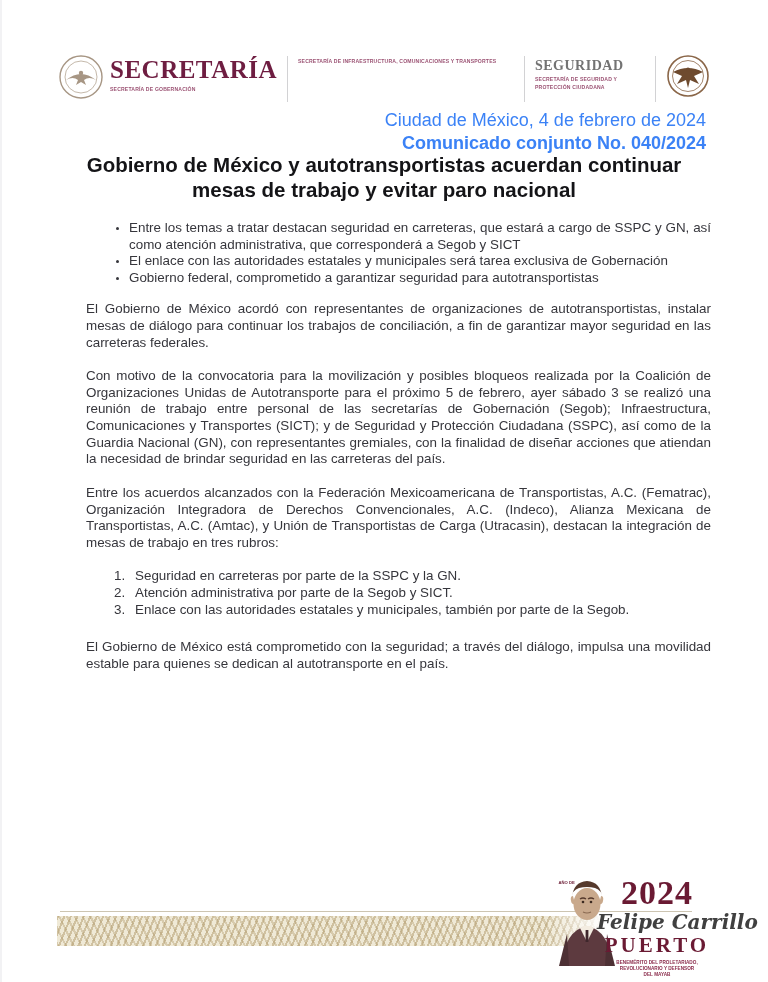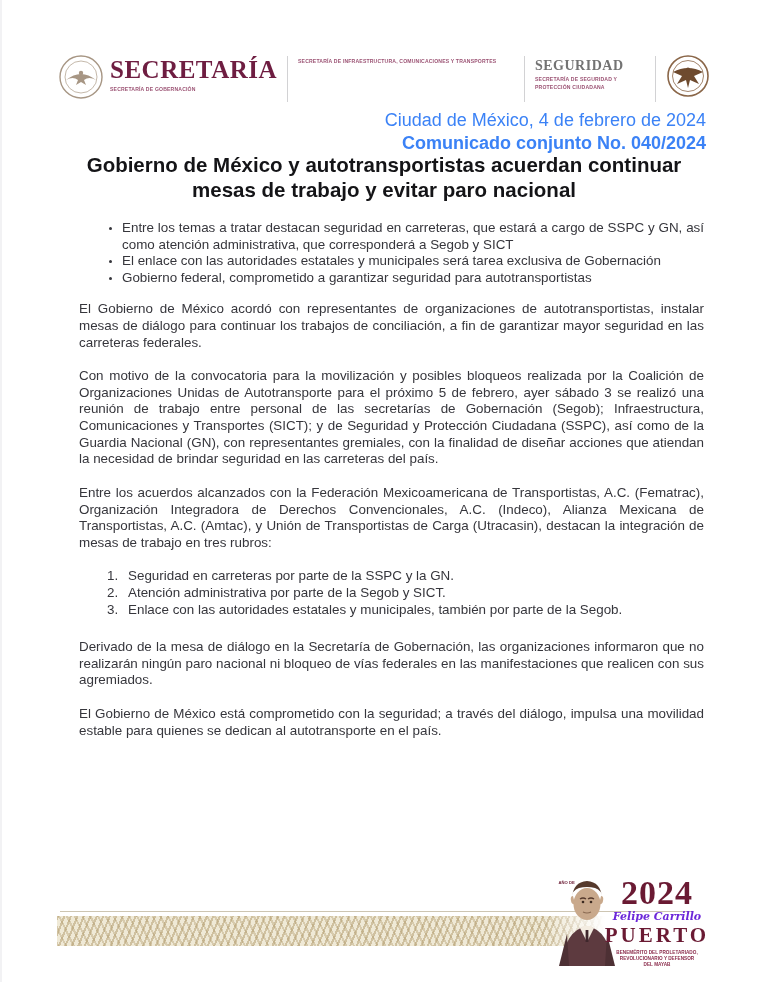--- a/index.html
+++ b/index.html
@@ -26,21 +26,21 @@
   
   .dateblock { position:absolute; top:109px; right:62px; text-align:right;
                font-size:18px; line-height:1.26; color:#3b82f6; }
   .dateblock .bold { font-weight:700; }
 
   
   .title { position:absolute; top:152px; left:68px; width:632px; text-align:center;
            font-weight:700; font-size:20.5px; line-height:1.23; color:#141417; }
 
   
-  .main { position:absolute; top:220px; left:75px; width:629px;
+  .main { position:absolute; top:220px; left:82px; width:629px;
           font-size:13.4px; line-height:1.24; color:#36363c; text-align:justify; }
   .main ul { margin:0 0 15px 0; padding-left:47px; }
   .main ul li { margin:0; }
   .main ul li::marker { font-size:10px; color:#36363c; }
   .main ol { margin:0 0 21px 0; padding-left:47px; }
   .main ol li { margin:0; padding-left:6px; }
   .main p { margin:0 0 17px 4px; }
   .closing { text-align:center; margin-top:25px; letter-spacing:.5px; color:#333; }
 
   
@@ -54,21 +54,21 @@
   .footer-strip::after { content:""; position:absolute; right:0; top:0; bottom:0; width:60px;
     background:linear-gradient(to right, rgba(255,255,255,0), #ffffff); }
   .emblem { position:absolute; left:547px; top:870px; width:170px; height:100px; }
   .portrait { position:absolute; left:0; top:4px; }
   .emblem-text { position:absolute; left:50px; top:6px; width:120px; text-align:center; }
   .year-prefix { position:absolute; left:8px; top:10px; font-size:6px; font-weight:700; color:#6a1a33;
                  transform:scale(.7); }
   .year { font-family:"Liberation Serif", serif; font-weight:700; font-size:34px; line-height:1;
           color:#6a1a33; letter-spacing:1px; }
   .script-name { font-family:"DejaVu Serif", serif; font-style:italic; font-weight:700;
-                 font-size:11px; line-height:1.1; color:#6d28d9; margin-top:1px; white-space:nowrap; }
+                 font-size:20px; line-height:1.1; color:#404040; margin-top:1px; white-space:nowrap; }
   .caps-name { font-family:"Liberation Serif", serif; font-weight:700; font-size:21px; line-height:1;
                letter-spacing:3px; color:#6a1a33; margin-top:2px; }
   .caption { font-size:6px; font-weight:700; color:#8a2a4a; line-height:1.35; margin-top:3px;
              transform:scale(.78); transform-origin:center top; }
 </style>
 </head>
 <body>
 
 <div class="page">
 
@@ -129,21 +129,20 @@
     <p>El Gobierno de México acordó con representantes de organizaciones de autotransportistas, instalar mesas de diálogo para continuar los trabajos de conciliación, a fin de garantizar mayor seguridad en las carreteras federales.</p>
     <p>Con motivo de la convocatoria para la movilización y posibles bloqueos realizada por la Coalición de Organizaciones Unidas de Autotransporte para el próximo 5 de febrero, ayer sábado 3 se realizó una reunión de trabajo entre personal de las secretarías de Gobernación (Segob); Infraestructura, Comunicaciones y Transportes (SICT); y de Seguridad y Protección Ciudadana (SSPC), así como de la Guardia Nacional (GN), con representantes gremiales, con la finalidad de diseñar acciones que atiendan la necesidad de brindar seguridad en las carreteras del país.</p>
     <p>Entre los acuerdos alcanzados con la Federación Mexicoamericana de Transportistas, A.C. (Fematrac), Organización Integradora de Derechos Convencionales, A.C. (Indeco), Alianza Mexicana de Transportistas, A.C. (Amtac), y Unión de Transportistas de Carga (Utracasin), destacan la integración de mesas de trabajo en tres rubros:</p>
 
     <ol>
       <li>Seguridad en carreteras por parte de la SSPC y la GN.</li>
       <li>Atención administrativa por parte de la Segob y SICT.</li>
       <li>Enlace con las autoridades estatales y municipales, también por parte de la Segob.</li>
     </ol>
 
-    <p>Derivado de la mesa de diálogo en la Secretaría de Gobernación, las organizaciones informaron que no realizarán ningún paro nacional ni bloqueo de vías federales en las manifestaciones que realicen con sus agremiados.</p>
     <p>El Gobierno de México está comprometido con la seguridad; a través del diálogo, impulsa una movilidad estable para quienes se dedican al autotransporte en el país.</p>
 
   </div>
 
   <div class="footer-line"></div>
   <div class="footer-strip"></div>
 
   <div class="emblem">
     <span class="portrait">
       <svg width="80" height="92" viewBox="0 0 80 92">

